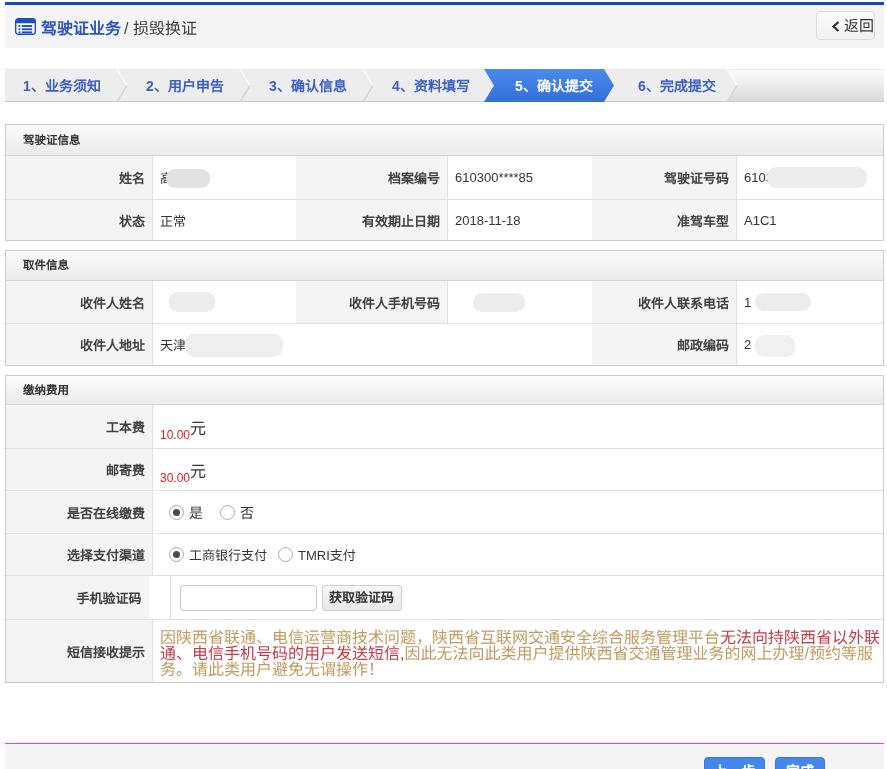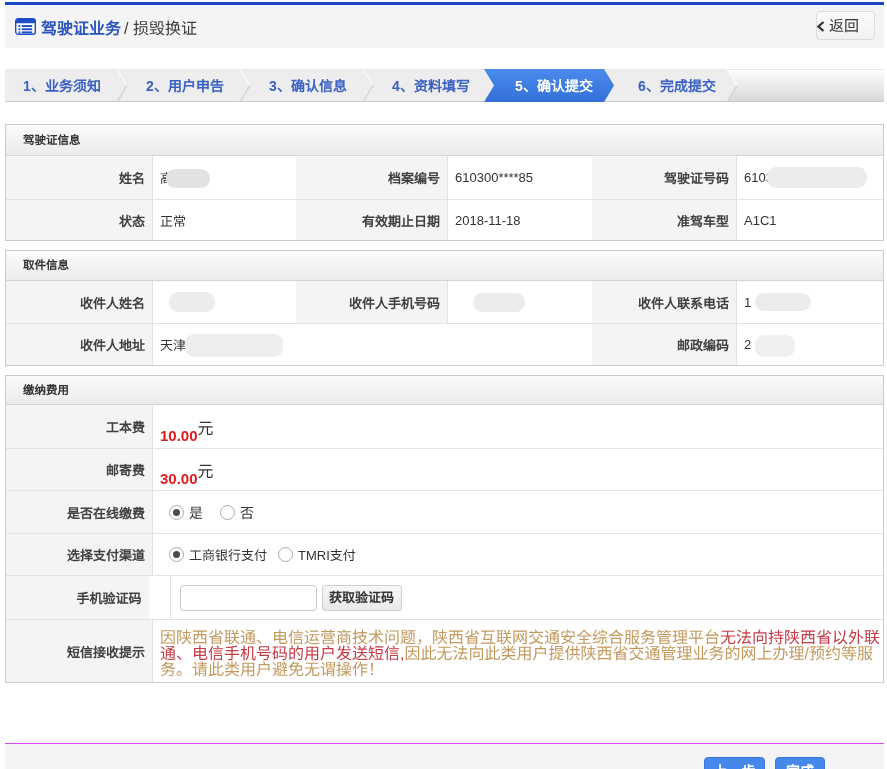--- a/index.html
+++ b/index.html
@@ -6,36 +6,36 @@
 * { box-sizing: border-box; margin:0; padding:0; }
 svg { display:block; }
 html,body { background:#fff; }
 body { margin:0; font-family:"Liberation Sans",sans-serif; font-size:13px; color:#333; }
 .page { margin:0 3px 0 5px; width:879px; }
 .topbar { height:3px; background:#1847c6; margin-top:2px; }
 .header { height:43px; background:#f4f4f4; position:relative; }
 .hicon { position:absolute; left:10px; top:13px; }
 .htitle { position:absolute; left:36px; top:10px; font-size:16px; font-weight:bold; color:#2b54bc; }
 .hcrumb { position:absolute; left:119px; top:10px; font-size:16px; color:#3c3c3c; }
-.backbtn { position:absolute; right:9px; top:6px; width:59px; height:29px; background:linear-gradient(#fbfbfb,#f1f1f1); border:1px solid #dcdcdc; border-radius:4px; text-align:left; line-height:27px; font-size:15px; color:#333; }
+.backbtn { position:absolute; right:9px; top:6px; width:59px; height:29px; background:linear-gradient(#fbfbfb,#f1f1f1); border:1px solid #dcdcdc; border-radius:4px; text-align:right; line-height:27px; font-size:15px; color:#333; }
 .backbtn svg { display:inline; vertical-align:-1px; margin-right:4px; }
 .gap21 { height:21px; }
 .gap22 { height:22px; }
 .tbl { border:1px solid #cbcbcb; margin-bottom:9px; }
 .tbl.last { margin-bottom:0; }
 .thead { height:30px; line-height:29px; background:linear-gradient(#fbfbfb,#ebebeb); border-bottom:1px solid #d4d4d4; font-weight:bold; font-size:11.5px; color:#333; padding-left:17px; }
 .row { display:flex; height:42px; }
 .row + .row { border-top:1px solid #e2e2e2; }
 .cell { display:flex; align-items:center; }
 .lbl { background:#f4f4f4; justify-content:flex-end; padding-right:7px; font-weight:bold; color:#404040; font-size:13px; }
 .val { background:#fff; border-left:1px solid #e2e2e2; padding-left:7px; position:relative; font-size:13px; }
 .w1 { width:146px; } .w2 { width:144px; } .w3 { width:151px; } .w4 { width:145px; } .w5 { width:144px; } .w6 { width:147px; }
 .wspan { width:440px; } .wrest { width:731px; }
 .blur { position:absolute; background:#ececec; border-radius:9px; }
-.price { color:#de1c1e; font-weight:bold; font-size:15px;margin-top:17px; }
+.price { color:#de1c1e; font-weight:normal; font-size:12px;margin-top:17px; }
 .yuan { font-size:16px; color:#333; }
 .radio { display:inline-block; width:15px; height:15px; border:1px solid #ababab; border-radius:50%; background:#fff; position:relative; vertical-align:middle; }
 .radio.on::after { content:""; position:absolute; left:3px; top:3px; width:7px; height:7px; border-radius:50%; background:#4a4a4a; }
 .rlbl { margin:0 0 0 5px; font-size:14px; }
 .codeinput { width:137px; height:26px; border:1px solid #c8c8c8; border-radius:4px; background:#fff; }
 .codebtn { margin-left:5px; width:80px; height:26px; background:linear-gradient(#f7f7f7,#e9e9e9); border:1px solid #cfcfcf; border-radius:3px; font-weight:bold; font-size:13px; color:#333; text-align:center; line-height:24px; }
 .smsrow .val { display:block; padding-top:10px; line-height:16px; font-size:16px; }
 .tan { color:#c29a5f; }
 .redb { color:#c43b46; }
 .gap24 { height:24px; }

